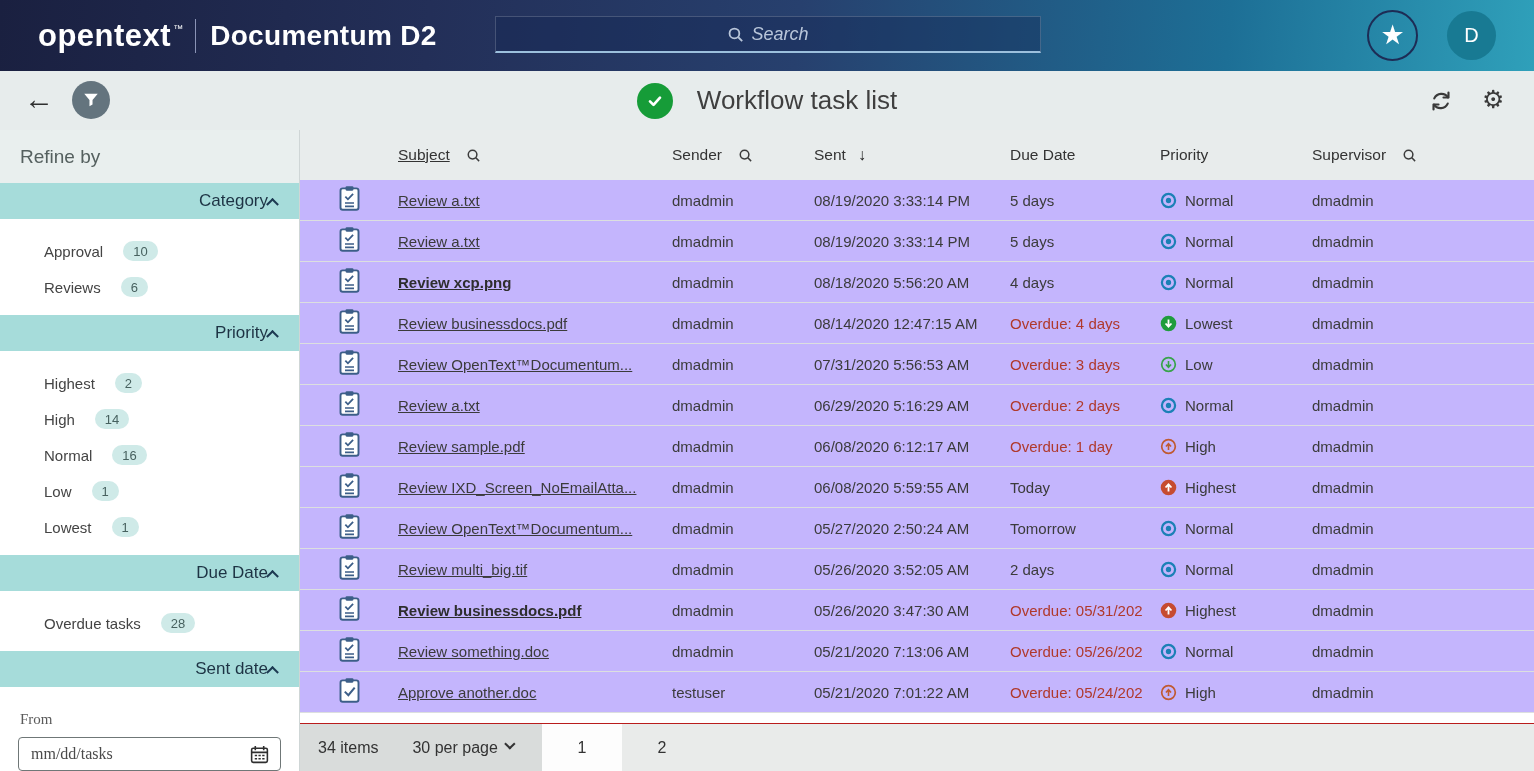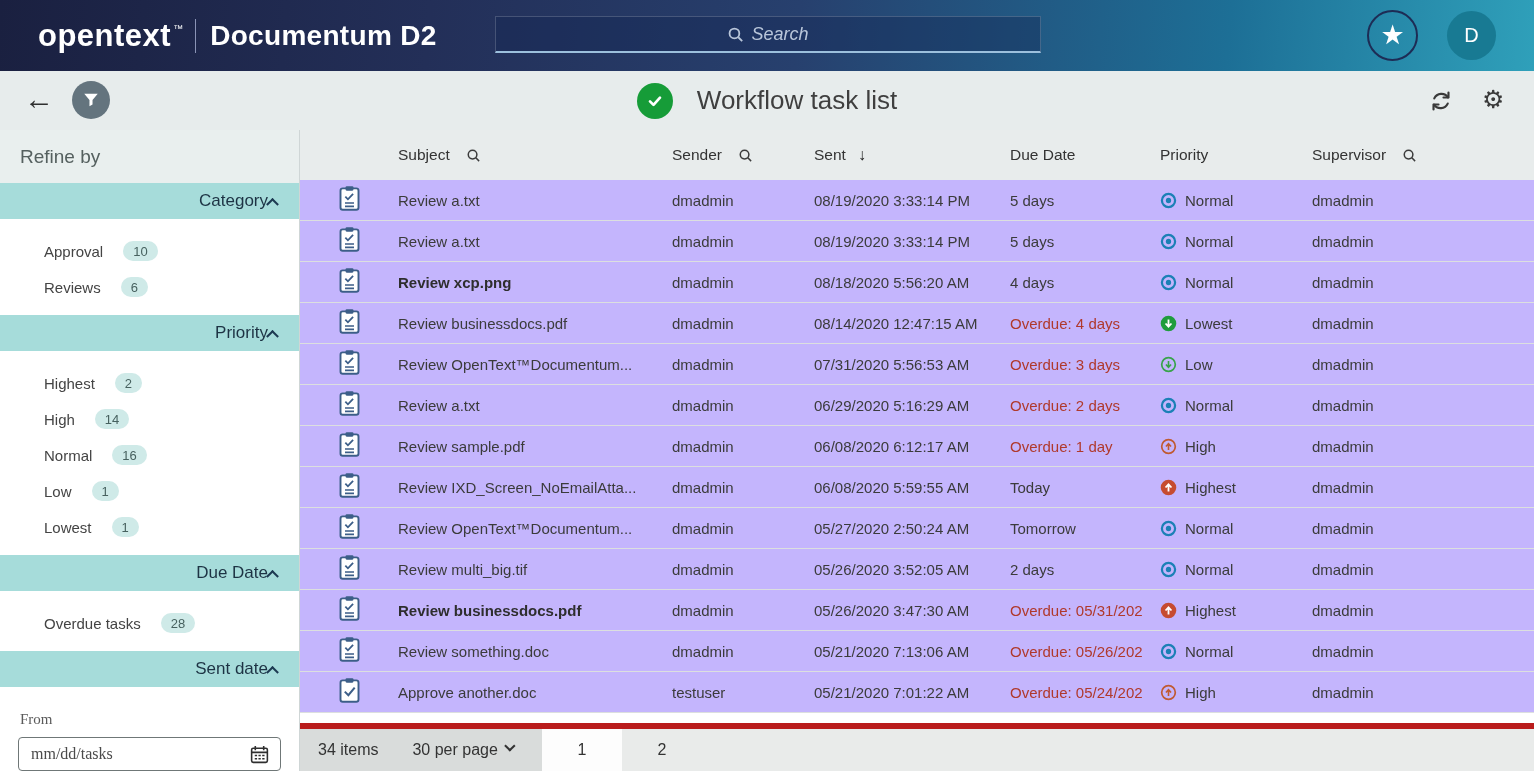--- a/index.html
+++ b/index.html
@@ -56,37 +56,37 @@
   .date-input { margin:9px 18px 0 18px; height:34px; border:1px solid #6f7777; border-radius:4px;
     display:flex; align-items:center; justify-content:space-between; padding:0 10px 0 12px; cursor:text; background:#fff; }
   .date-ph { font-size:16px; color:#4a4a4a; }
 
   
   .main { position:relative; flex:1; display:flex; flex-direction:column; min-width:0; background:#fff; }
   .thead { height:50px; flex:0 0 50px; background:#e8ecec; display:flex; align-items:center; font-size:15.5px; color:#333; }
   .hcell { display:flex; align-items:center; gap:16px; white-space:nowrap; cursor:pointer; }
   .sort-arrow { font-size:16px; font-weight:700; color:#222; margin-left:-4px; }
   .c-icon { width:98px; flex:0 0 98px; display:flex; justify-content:center; }
-  .c-subject { width:274px; flex:0 0 274px; }
+  .c-subject { width:274px; flex:0 0 274px;text-decoration:underline; }
   .c-sender { width:142px; flex:0 0 142px; }
   .c-sent { width:196px; flex:0 0 196px; }
   .c-due { width:150px; flex:0 0 150px; }
   .c-priority { width:152px; flex:0 0 152px; }
   .c-supervisor { flex:1; }
   .tbody { flex:1; overflow:hidden; }
   .trow { display:flex; align-items:center; height:41px; border-bottom:1px solid #dcdfdf; background:#c4b5fd; cursor:pointer; }
   .cell { font-size:15px; color:#3b3b3b; white-space:nowrap; overflow:hidden; }
   .subject-bold { font-weight:700; color:#2e2e2e; }
   .overdue { color:#b0392c; }
   .c-priority { display:flex; align-items:center; gap:8px; }
   .pri-icon { display:flex; align-items:center; }
 
   
   .tfoot { position:absolute; left:0; right:0; bottom:0; height:48px; background:#e9ebea;
-    border-top:6px solid #b91c1c; display:flex; align-items:stretch; font-size:16px; color:#333; }
+    border-top:1px solid #b91c1c; display:flex; align-items:stretch; font-size:16px; color:#333; }
   .count-block { background:#d9dcdb; display:flex; align-items:center; gap:34px; padding:0 26px 0 18px; }
   .per-page { display:flex; align-items:center; gap:10px; cursor:pointer; }
   .chev-down { width:8px; height:8px; border-left:2px solid #333; border-top:2px solid #333;
     transform:rotate(225deg) translate(3px,0); margin-top:-4px; }
   .page { width:80px; display:flex; align-items:center; justify-content:center; cursor:pointer; }
   .page.active { background:#fdfdfd; }
 </style>
 </head>
 <body>
 

